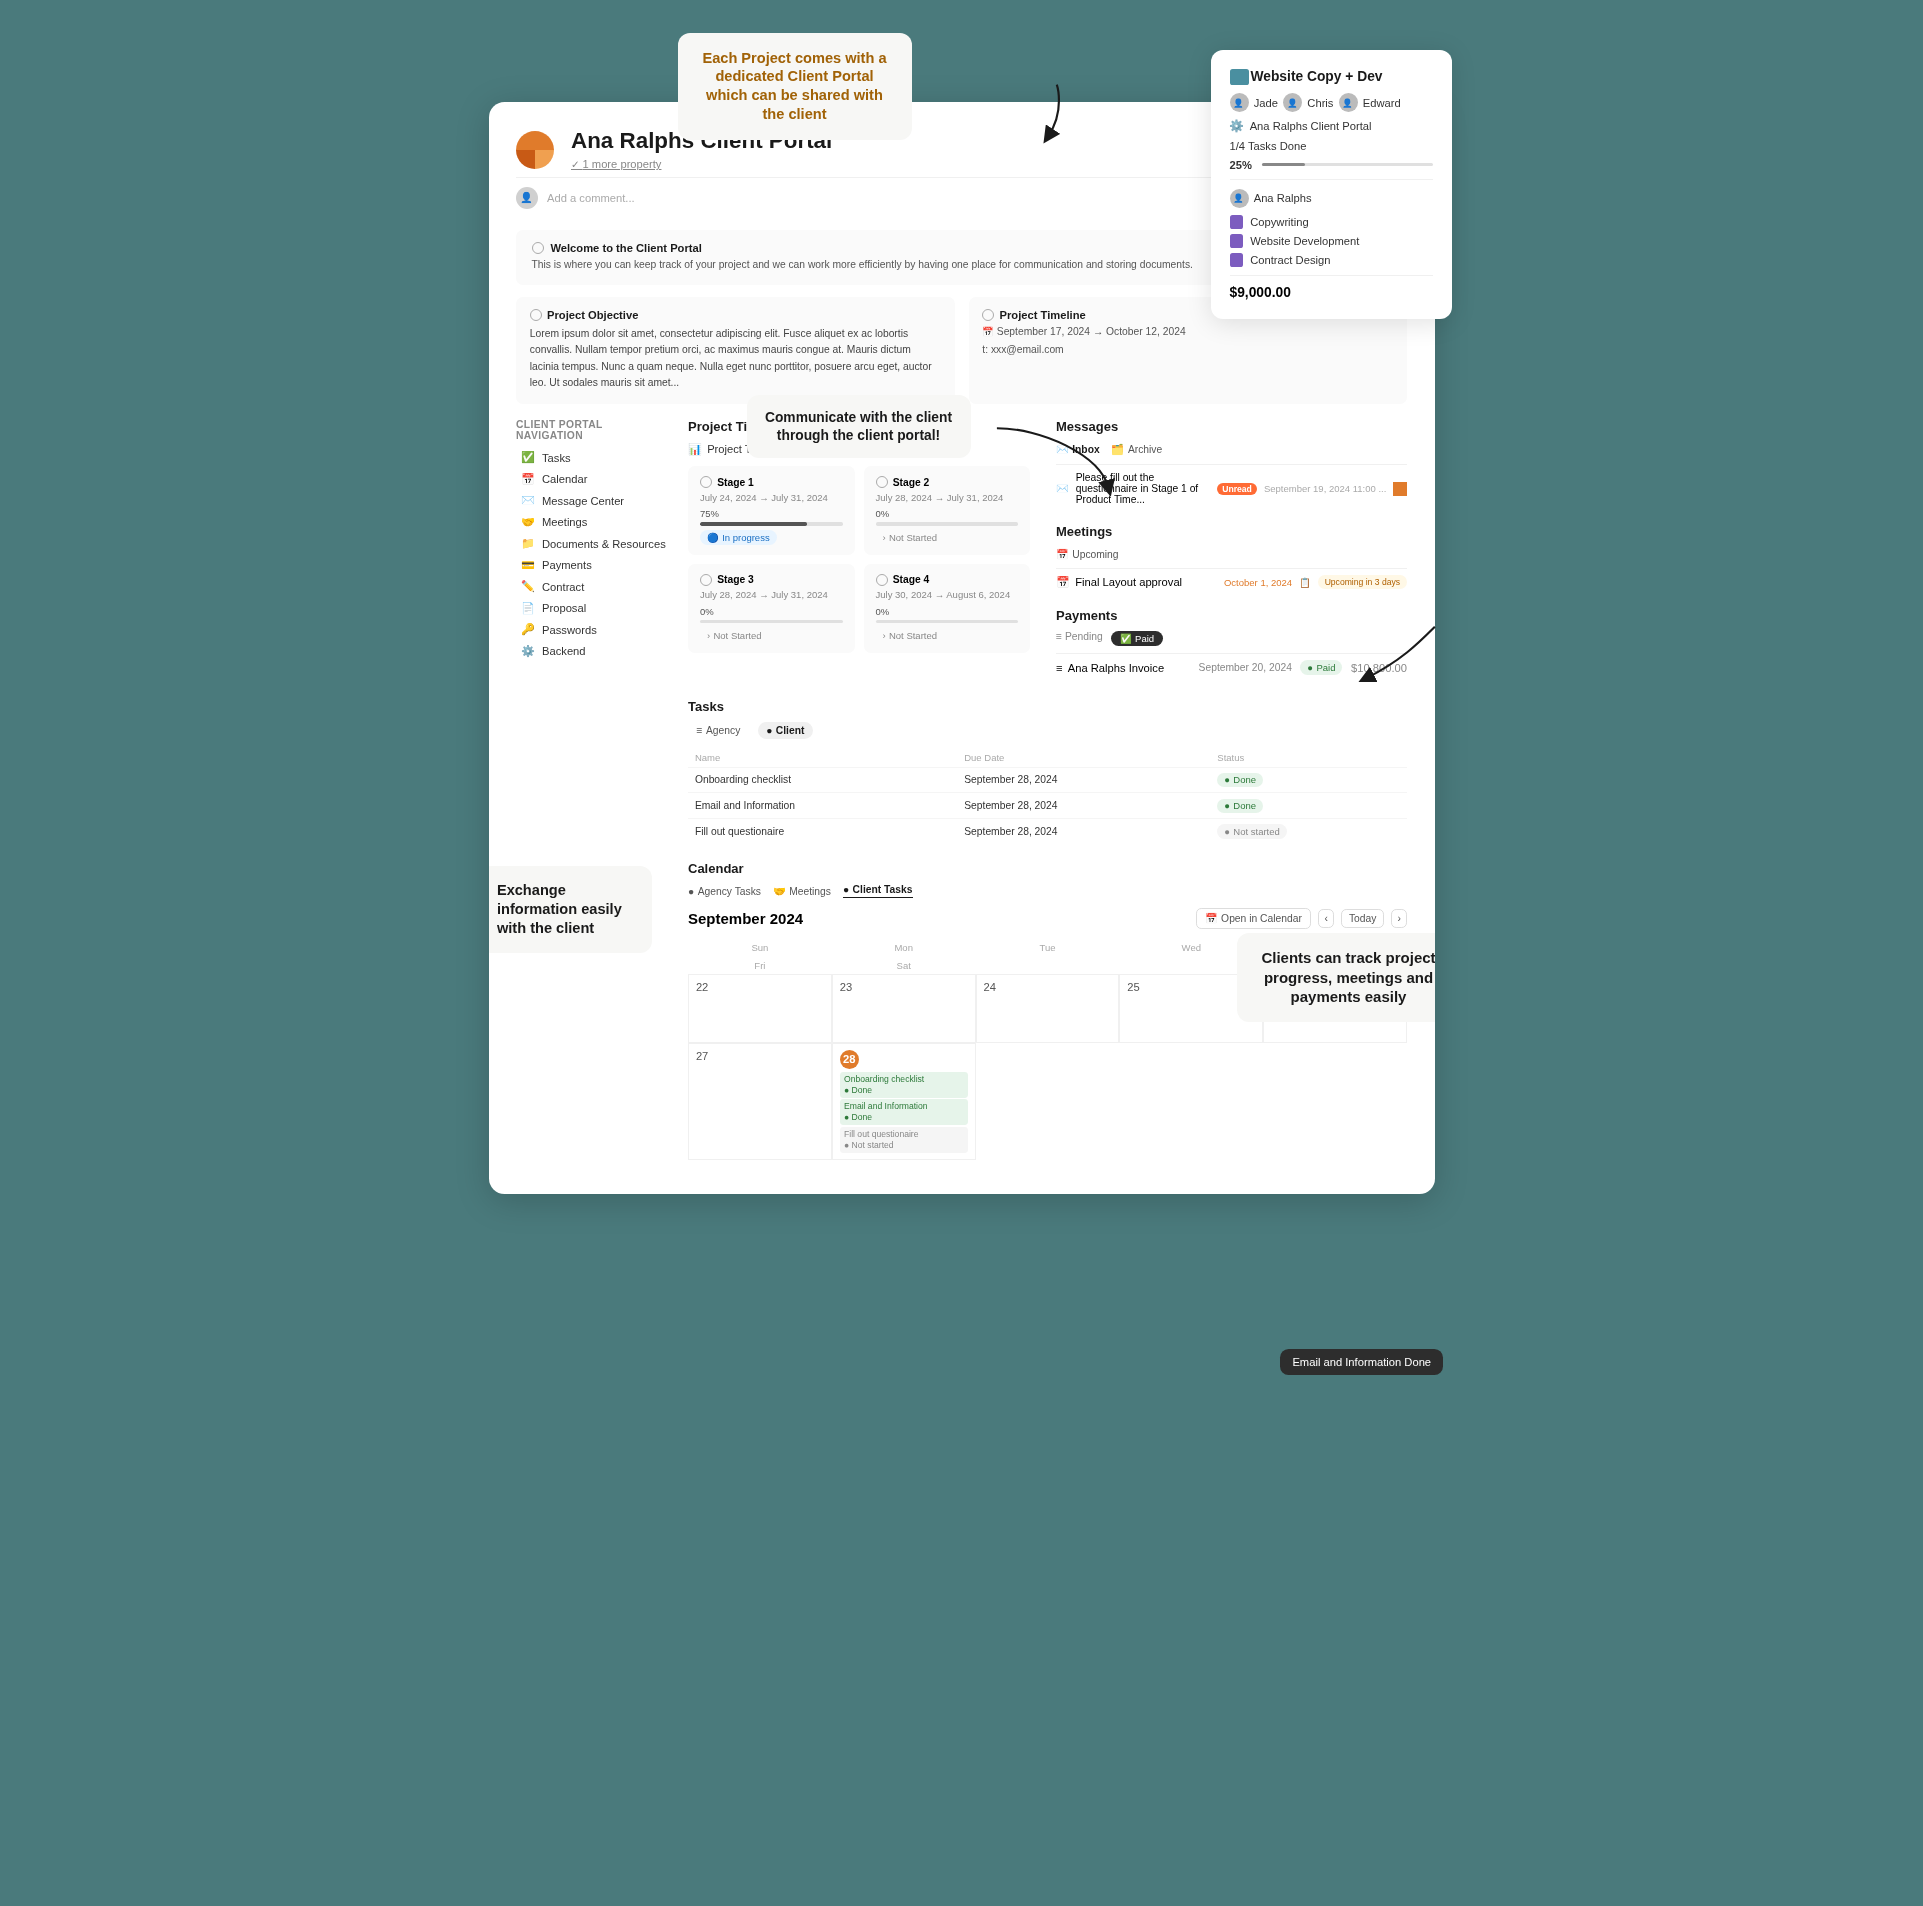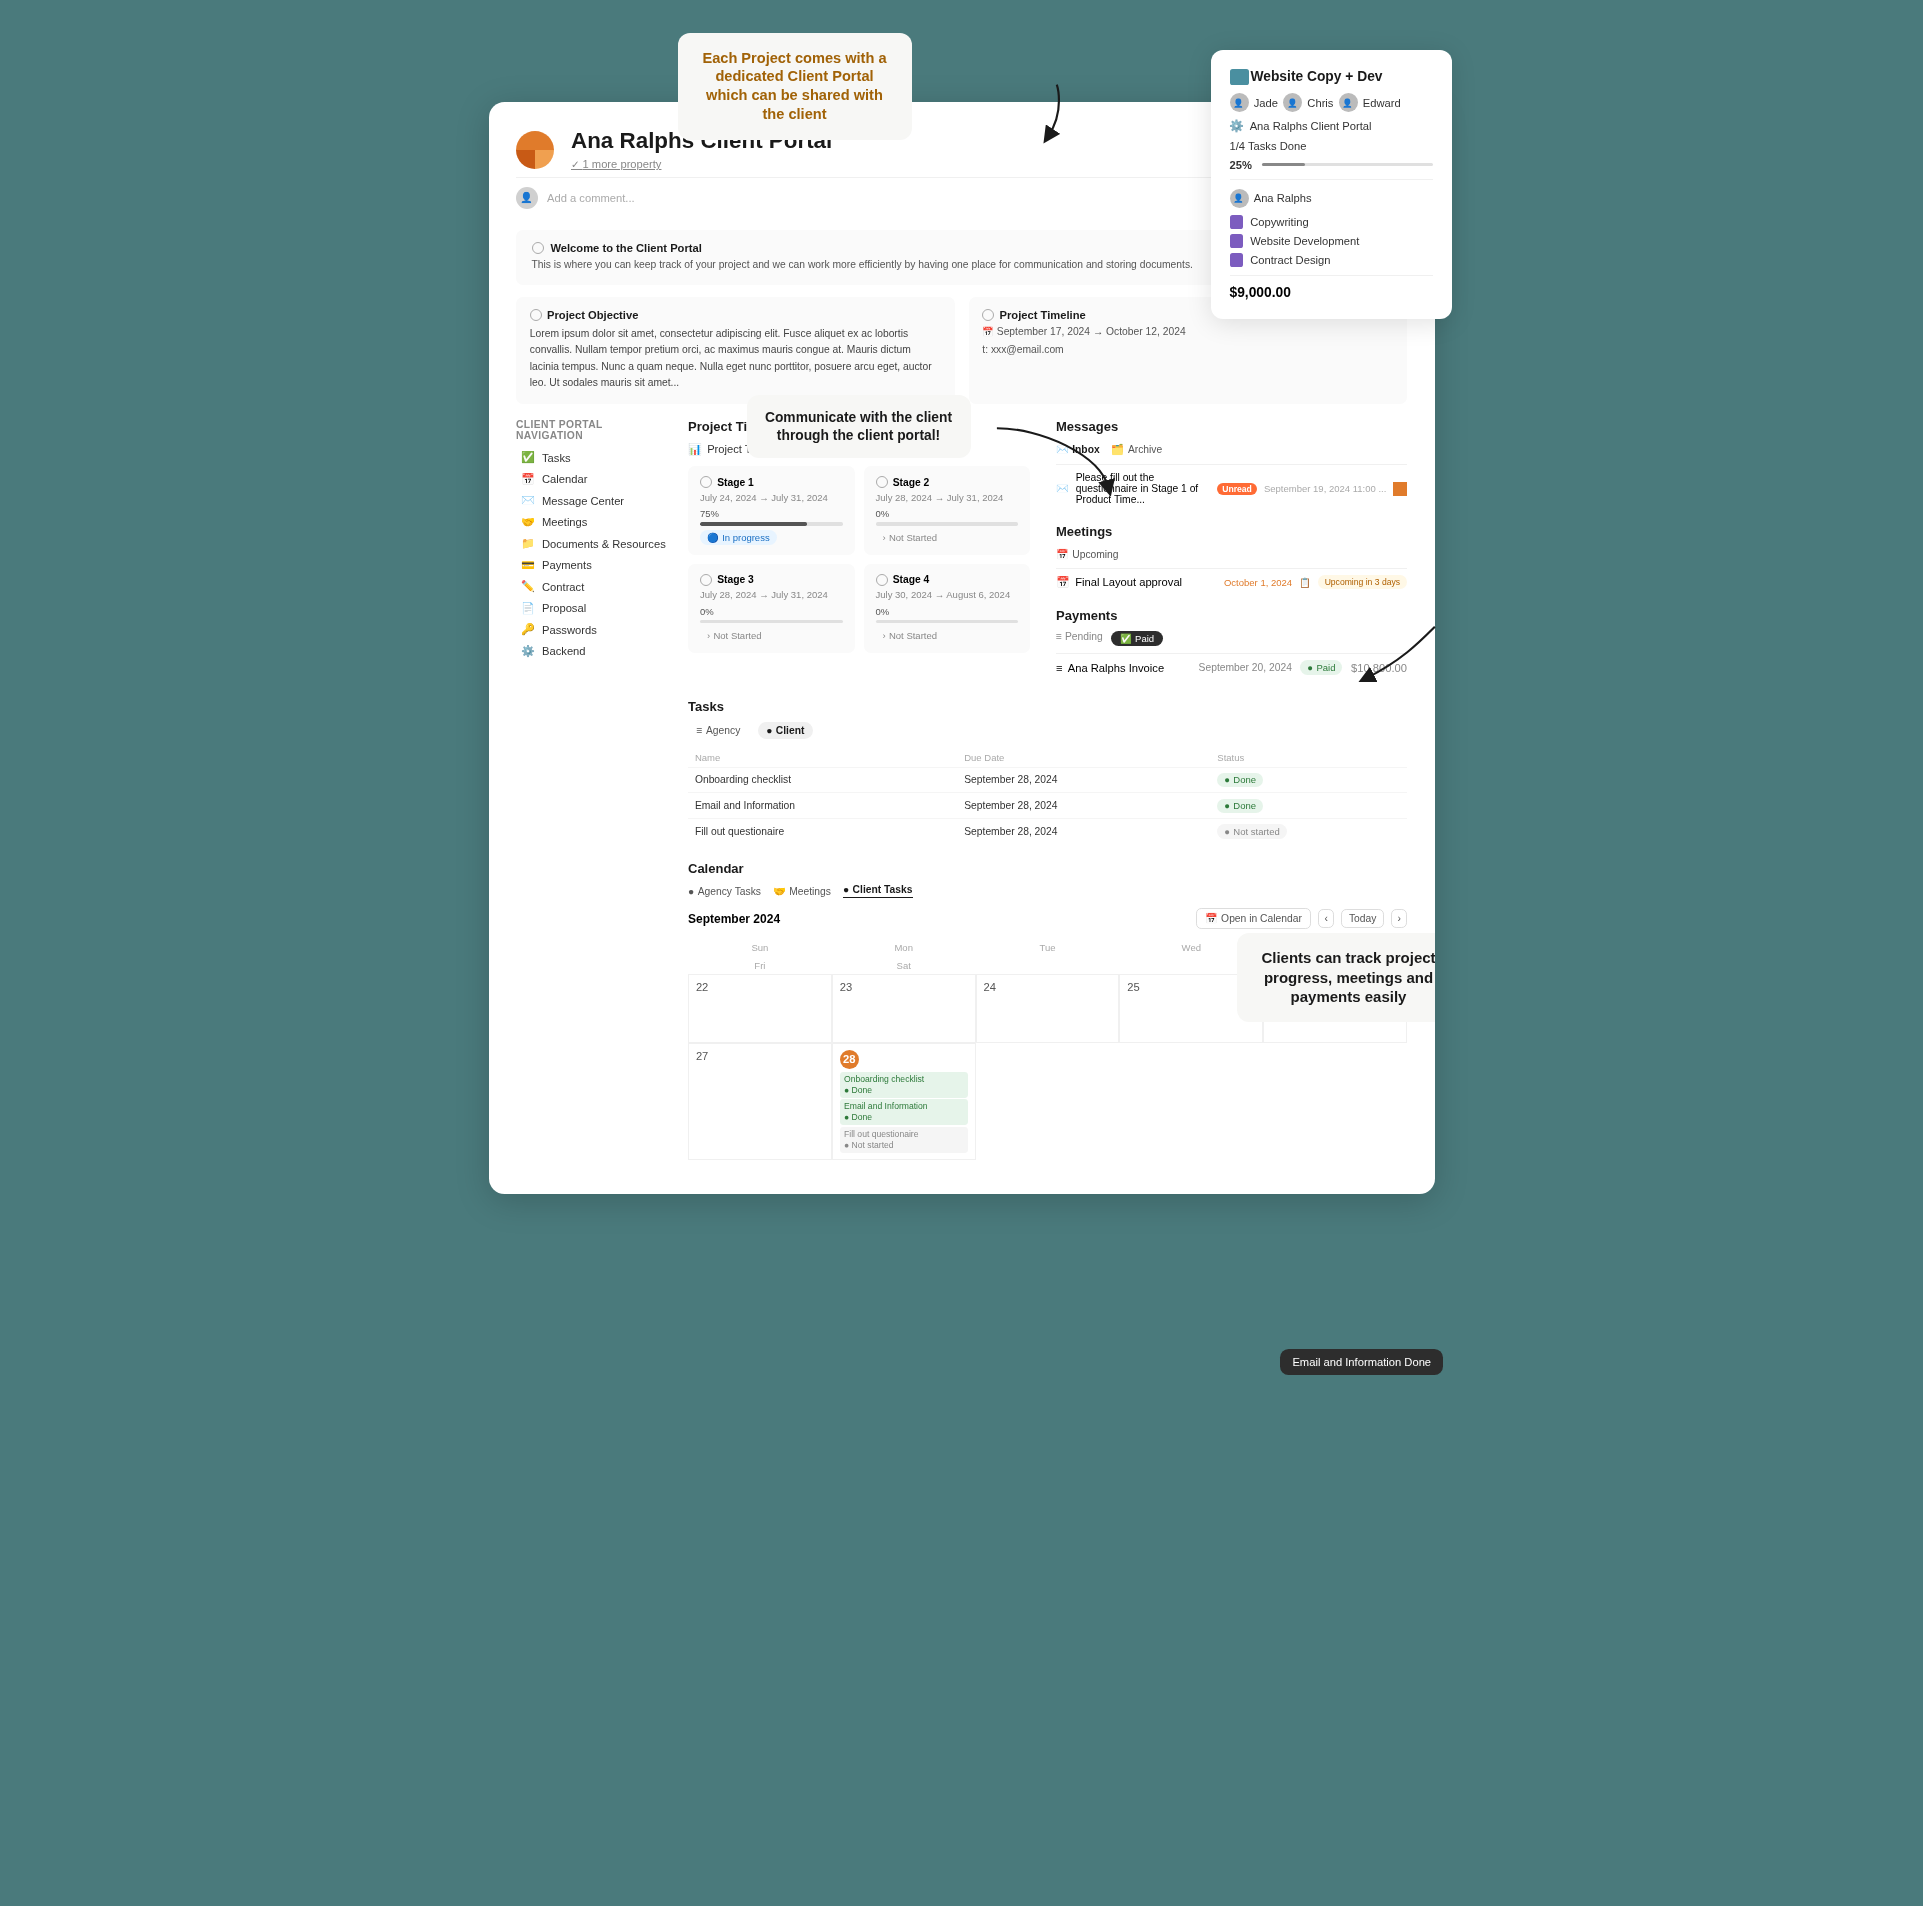--- a/index.html
+++ b/index.html
@@ -395,21 +395,21 @@
       margin-bottom: 10.3px;
     }
     .cal-tab { color: #555; cursor: pointer; display: flex; align-items: center; gap: 3.4px; }
     .cal-tab.active { font-weight: 600; color: #1a1a1a; border-bottom: 1.7px solid #1a1a1a; padding-bottom: 1.7px; }
     .cal-header {
       display: flex;
       align-items: center;
       justify-content: space-between;
       margin-bottom: 10.3px;
     }
-    .cal-month { font-size: 12px; font-weight: 600; }
+    .cal-month { font-size: 15px; font-weight: 600; }
     .cal-nav { display: flex; align-items: center; gap: 6.9px; font-size: 10.3px; color: #555; }
     .cal-grid {
       display: grid;
       grid-template-columns: repeat(5, 1fr);
       gap: 0;
     }
     .cal-day-header {
       text-align: center;
       font-size: 9.5px;
       color: #aaa;
@@ -920,20 +920,23 @@
                 ● <span>Paid</span>
               </span>
               <span class="payment-amount">$10,800.00</span>
             </div>
           </div>
         </div>
 
       </div>
     </div>
 
+    <div class="left-callout">
+      <span>Exchange information easily with the client</span>
+    </div>
 
     <div class="tasks-section" style="margin-left:172px;">
       <div class="section-title">Tasks</div>
       <div class="task-tabs">
         <span class="task-tab">
           <span>≡</span> 
             <span>Agency</span>
         </span>
         <span class="task-tab active">
           <span>●</span> 

